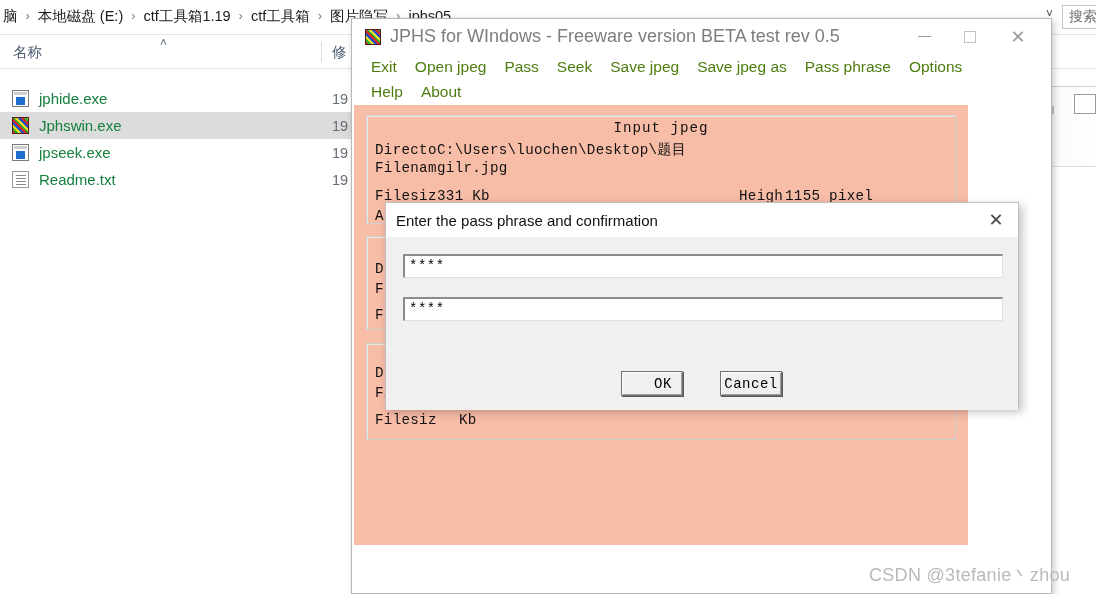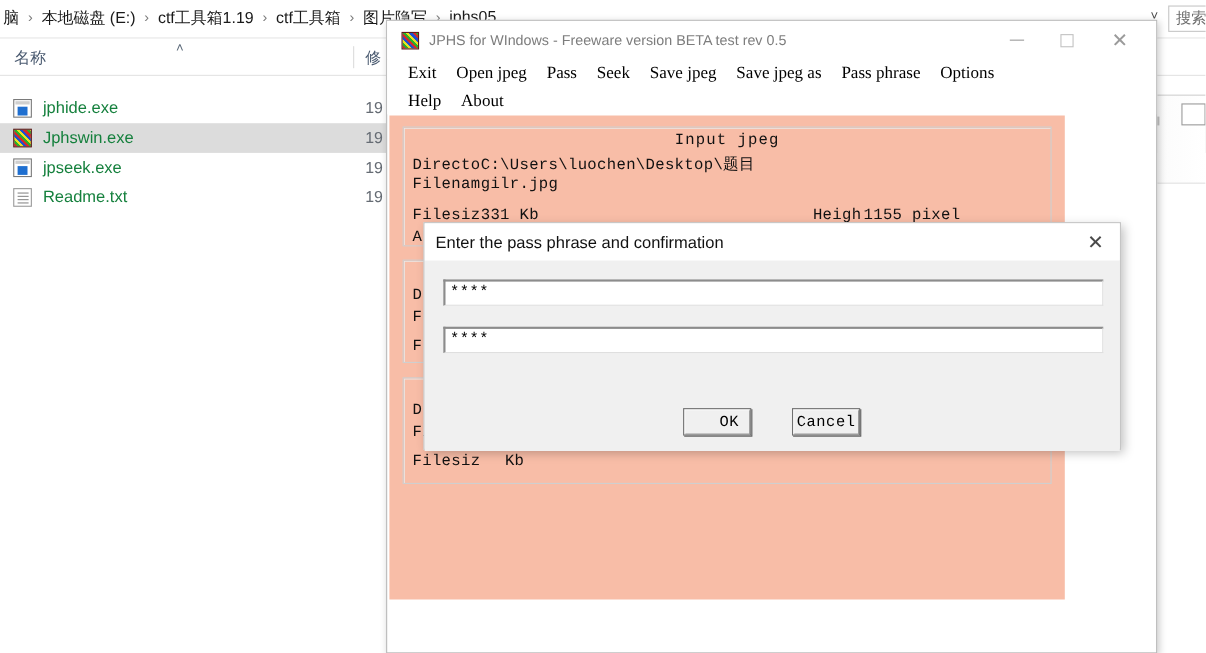--- a/index.html
+++ b/index.html
@@ -219,21 +219,21 @@
     width: 16px; height: 16px;
     margin-left: 13px;
     background:
       repeating-linear-gradient(45deg, #d42a2a 0 2px, #2ab02a 2px 4px, #e8e020 4px 6px, #1f4fd0 6px 8px),
       repeating-linear-gradient(-45deg, rgba(220,40,40,.55) 0 3px, rgba(40,180,60,.55) 3px 5px, rgba(240,230,40,.5) 5px 7px);
     border: 1px solid #5a1a1a;
     flex: 0 0 auto;
   }
   .jphs-title {
     margin-left: 9px;
-    font-size: 13px;
+    font-size: 18px;
     color: #7d7d7d;
     white-space: nowrap;
     text-align: right;
   }
   .winbtn {
     position: absolute;
     top: 0;
     width: 46px; height: 35px;
     display: flex;
     align-items: center;
@@ -252,24 +252,23 @@
     padding: 0 0 0 10px;
     background: #ffffff;
   }
   .menurow {
     display: flex;
     align-items: center;
     height: 25px;
   }
   .menuitem {
     font-size: 15.5px;
-    color: #000000;
+    color: #4d7c0f;
     padding: 0 9px;
     white-space: nowrap;
-    font-family: Liberation Serif, serif;
   }
 
   .jphs-body {
     position: absolute;
     left: 2px; top: 86px;
     width: 614px; height: 440px;
     background: #f8bda7;
     padding: 10px 12px;
   }
 
@@ -570,14 +569,15 @@
       </span>
     </div>
     <div class="pp-body">
       <div class="pp-input" id="pp-input-1">****</div>
       <div class="pp-input" id="pp-input-2">****</div>
       <div class="pp-button" id="pp-ok">OK</div>
       <div class="pp-button" id="pp-cancel">Cancel</div>
     </div>
   </div>
 
+  <div class="watermark">CSDN @3tefanie丶zhou</div>
 
 </div>
 
 </body></html>

